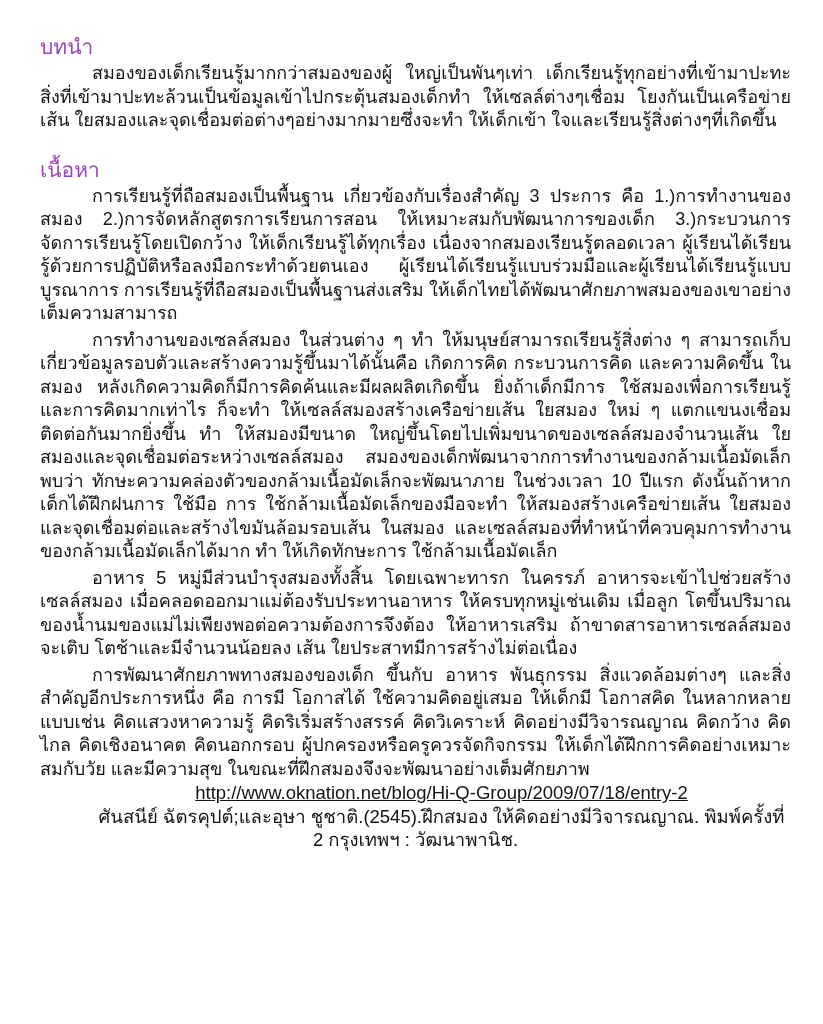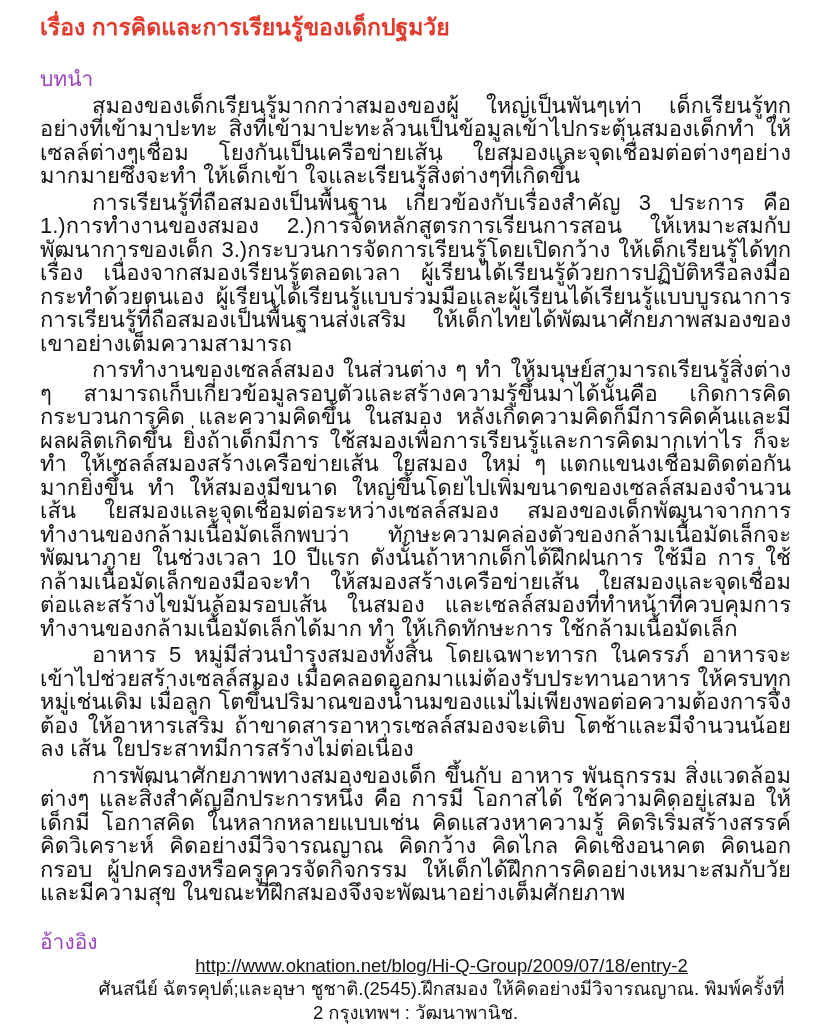--- a/index.html
+++ b/index.html
@@ -27,21 +27,21 @@
   }
   .section-heading {
     margin: 24px 0 0 0;
     font-size: 21px;
     font-weight: normal;
     color: var(--heading-purple, #9d44bd);
     line-height: 1.2;
   }
   .para {
     margin: 3px 0 0 0;
-    font-size: 22px;
+    font-size: 18px;
     line-height: 23.5px;
     text-indent: 52px;
     text-align: justify;
     color: var(--body-text, #141414);
   }
   .ref-item {
     margin: 0;
     font-size: 18.5px;
     line-height: 23.5px;
     text-indent: 52px;
@@ -52,38 +52,37 @@
     text-decoration: underline;
     color: var(--body-text, #141414);
     cursor: pointer;
   }
 </style>
 </head>
 <body>
 
 <div class="page">
 
-  <h1 class="doc-title">เรื่อง การคิดและการเรียนรู้ของเด็กปฐมวัย</h1>
 
   <section>
     <h2 class="section-heading">บทนำ</h2>
     <p class="para">สมองของเด็กเรียนรู้มากกว่าสมองของผู้ ใหญ่เป็นพันๆเท่า เด็กเรียนรู้ทุกอย่างที่เข้ามาปะทะ สิ่งที่เข้ามาปะทะล้วนเป็นข้อมูลเข้าไปกระตุ้นสมองเด็กทำ ให้เซลล์ต่างๆเชื่อม โยงกันเป็นเครือข่ายเส้น ใยสมองและจุดเชื่อมต่อต่างๆอย่างมากมายซึ่งจะทำ ให้เด็กเข้า ใจและเรียนรู้สิ่งต่างๆที่เกิดขึ้น</p>
   </section>
 
   <section>
+    <h2 class="section-heading">เนื้อหา</h2>
     <p class="para">การเรียนรู้ที่ถือสมองเป็นพื้นฐาน เกี่ยวข้องกับเรื่องสำคัญ 3 ประการ คือ 1.)การทำงานของสมอง 2.)การจัดหลักสูตรการเรียนการสอน ให้เหมาะสมกับพัฒนาการของเด็ก 3.)กระบวนการจัดการเรียนรู้โดยเปิดกว้าง ให้เด็กเรียนรู้ได้ทุกเรื่อง เนื่องจากสมองเรียนรู้ตลอดเวลา ผู้เรียนได้เรียนรู้ด้วยการปฏิบัติหรือลงมือกระทำด้วยตนเอง ผู้เรียนได้เรียนรู้แบบร่วมมือและผู้เรียนได้เรียนรู้แบบบูรณาการ การเรียนรู้ที่ถือสมองเป็นพื้นฐานส่งเสริม ให้เด็กไทยได้พัฒนาศักยภาพสมองของเขาอย่างเต็มความสามารถ</p>
     <p class="para">การทำงานของเซลล์สมอง ในส่วนต่าง ๆ ทำ ให้มนุษย์สามารถเรียนรู้สิ่งต่าง ๆ สามารถเก็บเกี่ยวข้อมูลรอบตัวและสร้างความรู้ขึ้นมาได้นั้นคือ เกิดการคิด กระบวนการคิด และความคิดขึ้น ในสมอง หลังเกิดความคิดก็มีการคิดค้นและมีผลผลิตเกิดขึ้น ยิ่งถ้าเด็กมีการ ใช้สมองเพื่อการเรียนรู้และการคิดมากเท่าไร ก็จะทำ ให้เซลล์สมองสร้างเครือข่ายเส้น ใยสมอง ใหม่ ๆ แตกแขนงเชื่อมติดต่อกันมากยิ่งขึ้น ทำ ให้สมองมีขนาด ใหญ่ขึ้นโดยไปเพิ่มขนาดของเซลล์สมองจำนวนเส้น ใยสมองและจุดเชื่อมต่อระหว่างเซลล์สมอง สมองของเด็กพัฒนาจากการทำงานของกล้ามเนื้อมัดเล็กพบว่า ทักษะความคล่องตัวของกล้ามเนื้อมัดเล็กจะพัฒนาภาย ในช่วงเวลา 10 ปีแรก ดังนั้นถ้าหากเด็กได้ฝึกฝนการ ใช้มือ การ ใช้กล้ามเนื้อมัดเล็กของมือจะทำ ให้สมองสร้างเครือข่ายเส้น ใยสมองและจุดเชื่อมต่อและสร้างไขมันล้อมรอบเส้น ในสมอง และเซลล์สมองที่ทำหน้าที่ควบคุมการทำงานของกล้ามเนื้อมัดเล็กได้มาก ทำ ให้เกิดทักษะการ ใช้กล้ามเนื้อมัดเล็ก</p>
     <p class="para">อาหาร 5 หมู่มีส่วนบำรุงสมองทั้งสิ้น โดยเฉพาะทารก ในครรภ์ อาหารจะเข้าไปช่วยสร้างเซลล์สมอง เมื่อคลอดออกมาแม่ต้องรับประทานอาหาร ให้ครบทุกหมู่เช่นเดิม เมื่อลูก โตขึ้นปริมาณของน้ำนมของแม่ไม่เพียงพอต่อความต้องการจึงต้อง ให้อาหารเสริม ถ้าขาดสารอาหารเซลล์สมองจะเติบ โตช้าและมีจำนวนน้อยลง เส้น ใยประสาทมีการสร้างไม่ต่อเนื่อง</p>
   </section>
 
   <section>
     <p class="para">การพัฒนาศักยภาพทางสมองของเด็ก ขึ้นกับ อาหาร พันธุกรรม สิ่งแวดล้อมต่างๆ และสิ่งสำคัญอีกประการหนึ่ง คือ การมี โอกาสได้ ใช้ความคิดอยู่เสมอ ให้เด็กมี โอกาสคิด ในหลากหลายแบบเช่น คิดแสวงหาความรู้ คิดริเริ่มสร้างสรรค์ คิดวิเคราะห์ คิดอย่างมีวิจารณญาณ คิดกว้าง คิดไกล คิดเชิงอนาคต คิดนอกกรอบ ผู้ปกครองหรือครูควรจัดกิจกรรม ให้เด็กได้ฝึกการคิดอย่างเหมาะสมกับวัย และมีความสุข ในขณะที่ฝึกสมองจึงจะพัฒนาอย่างเต็มศักยภาพ</p>
   </section>
 
   <section>
-    <h2 class="section-heading">อ้างอิง</h2>
     <p class="ref-item">
       <span class="ref-link">http://www.oknation.net/blog/Hi-Q-Group/2009/07/18/entry-2</span>
     </p>
     <p class="ref-item">ศันสนีย์ ฉัตรคุปต์;และอุษา ชูชาติ.(2545).ฝึกสมอง ให้คิดอย่างมีวิจารณญาณ. พิมพ์ครั้งที่ 2 กรุงเทพฯ : วัฒนาพานิช.</p>
   </section>
 
 </div>
 
 </body></html>

